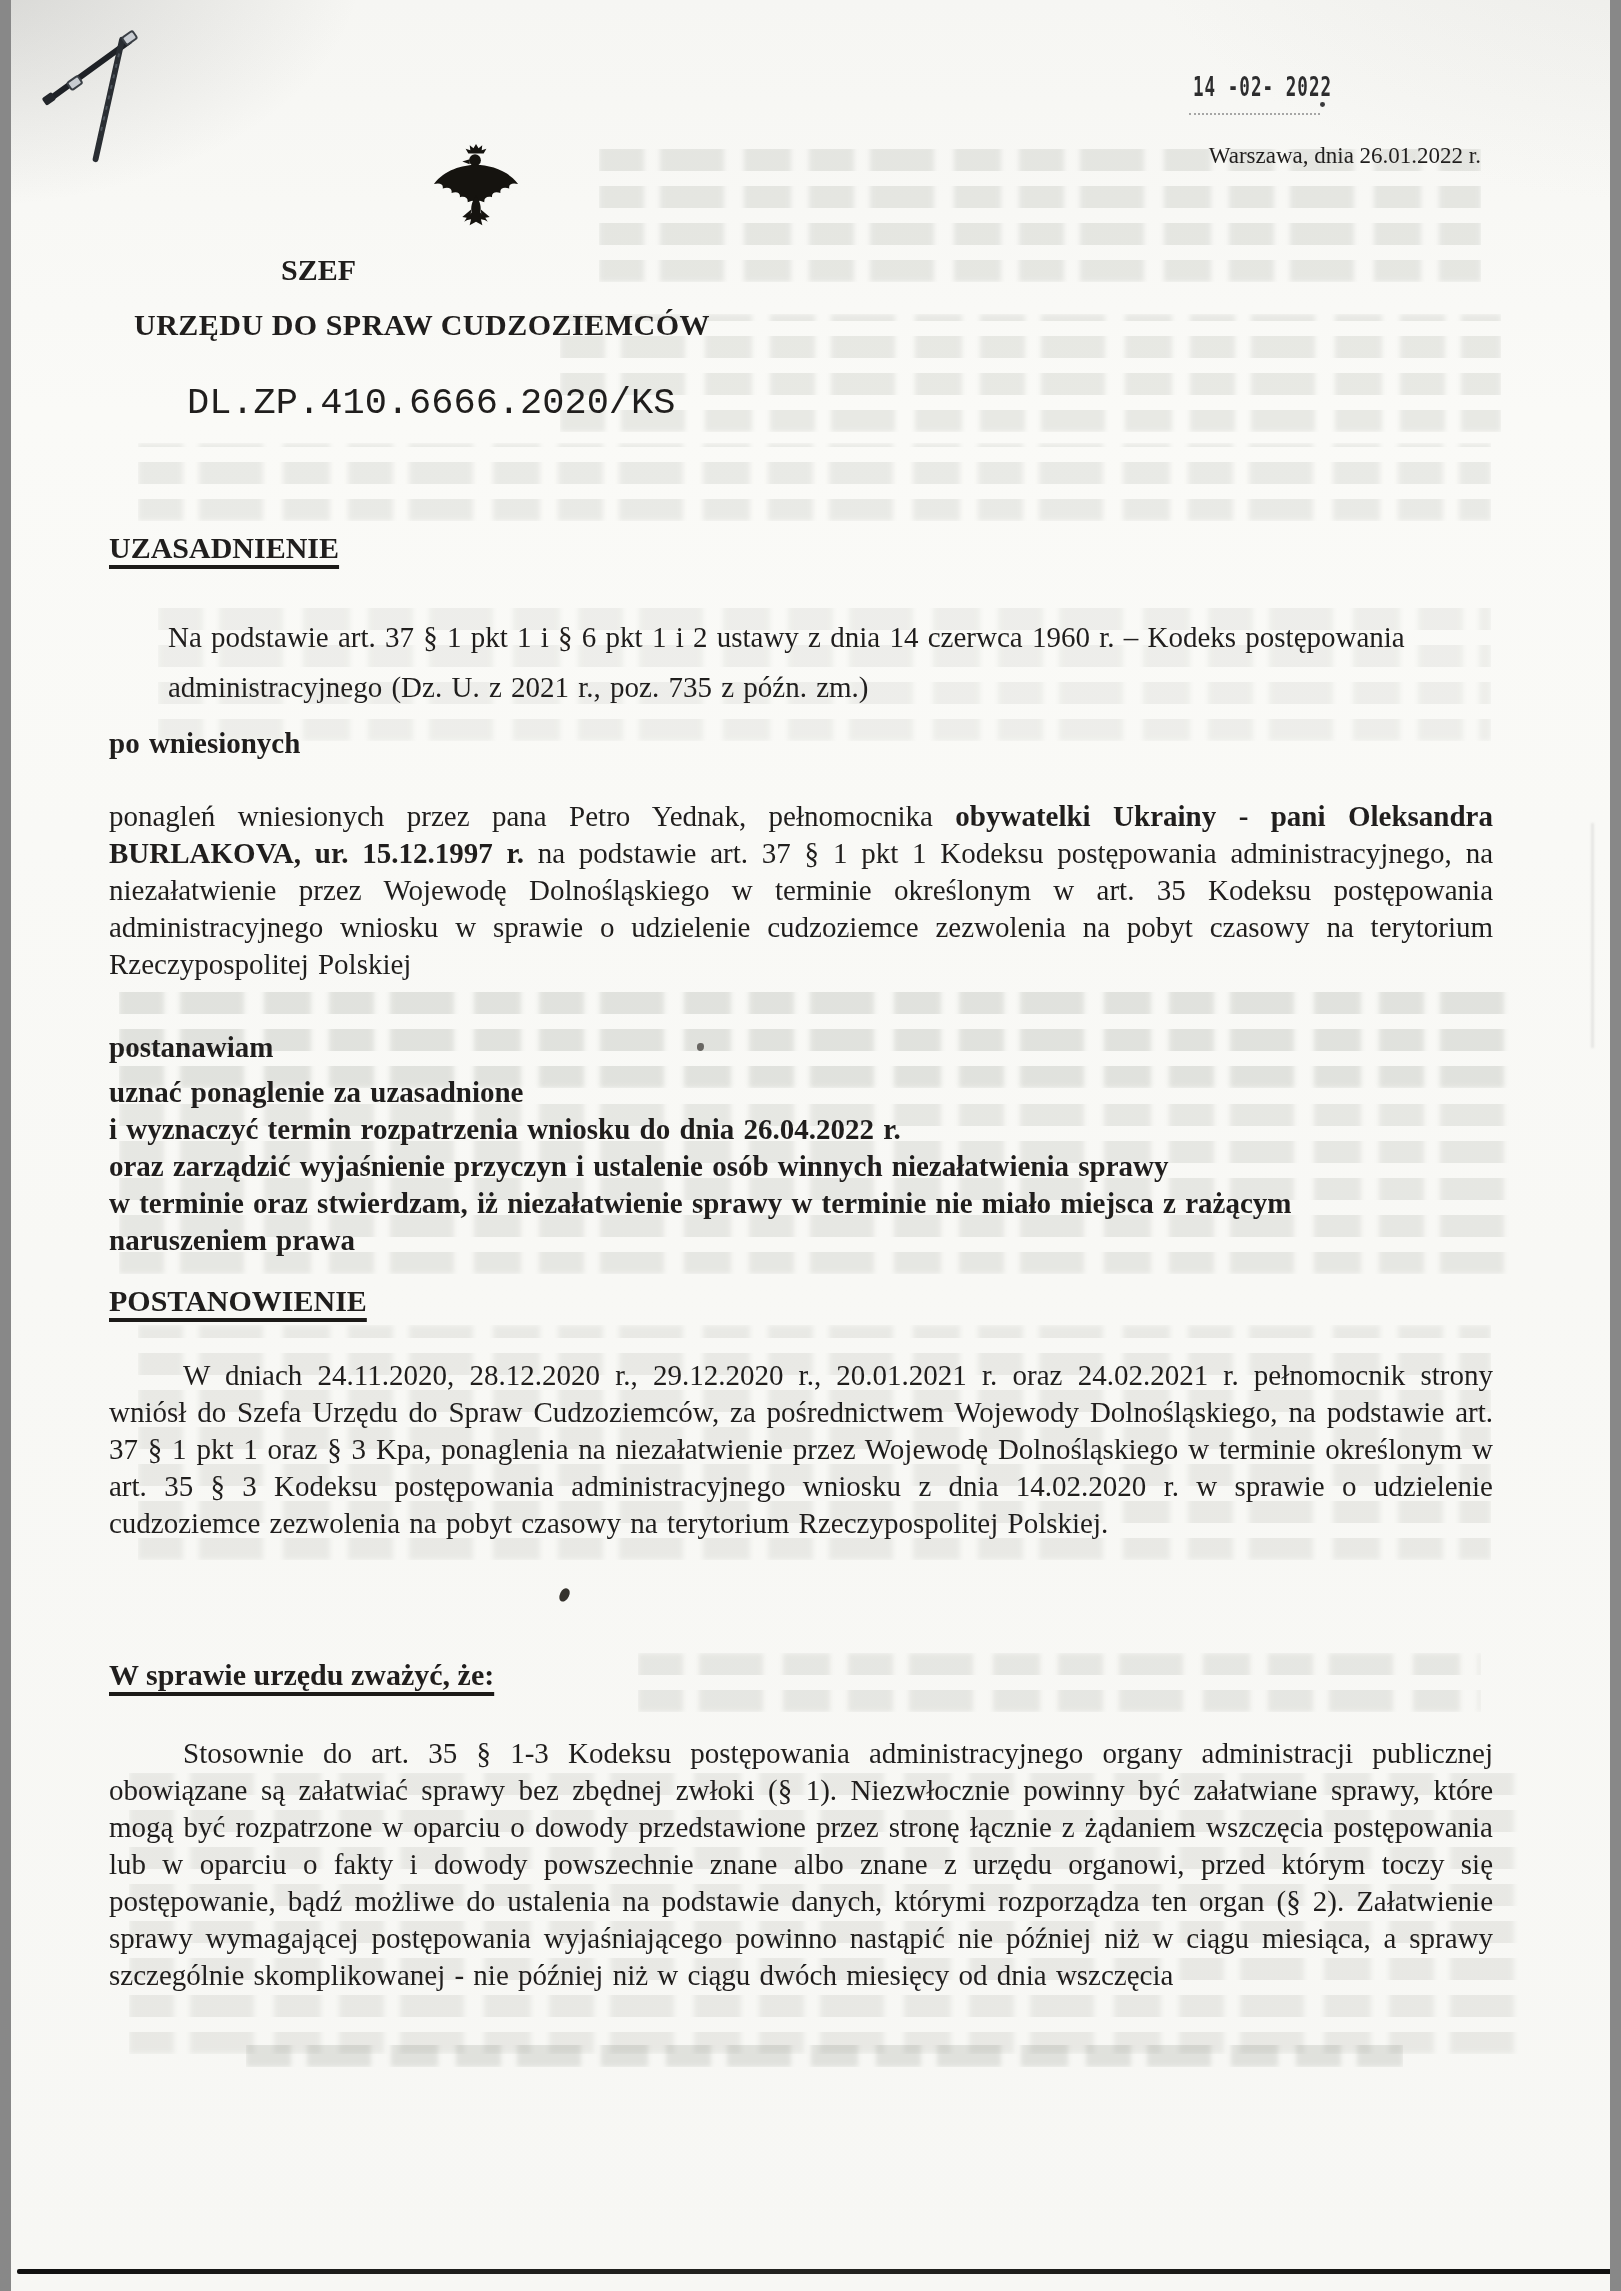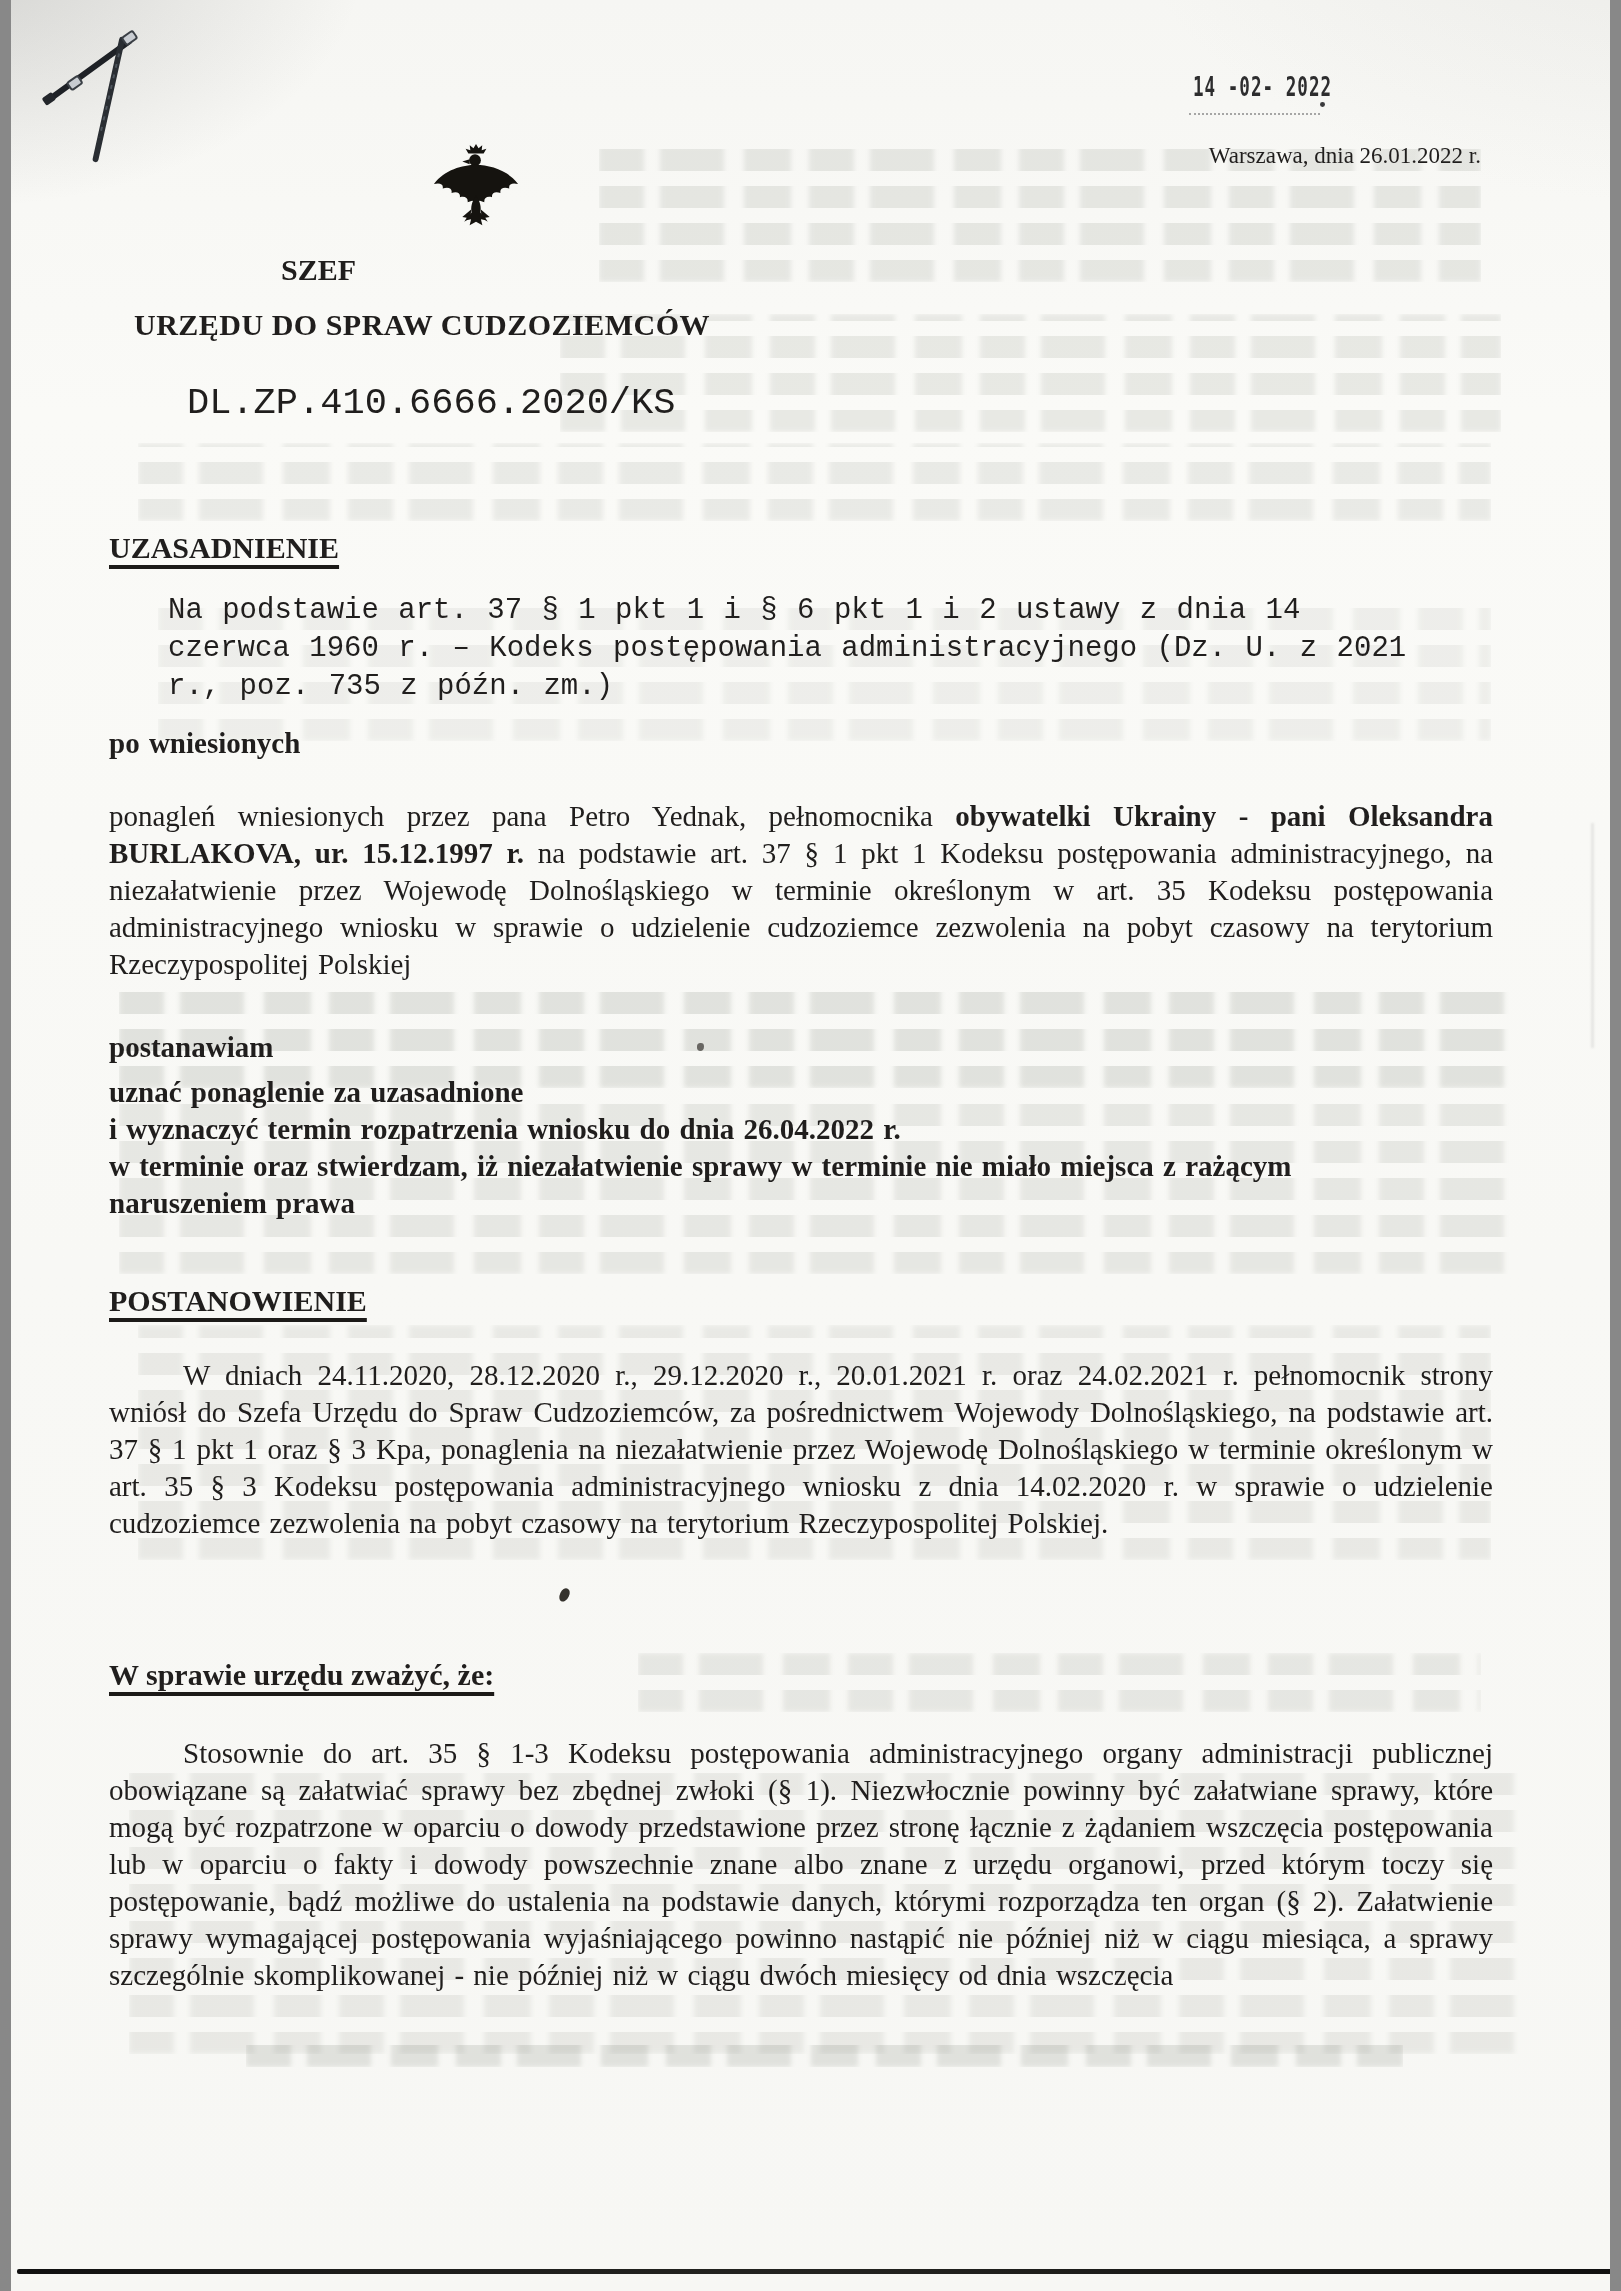--- a/index.html
+++ b/index.html
@@ -108,35 +108,36 @@
     </svg>
 
     <div class="abs center bold" style="left:270px;width:392px;top:253px;font-size:30px;">SZEF</div>
     <div class="abs center bold" style="left:123px;width:686px;top:308px;font-size:30px;letter-spacing:0.5px;">URZĘDU DO SPRAW CUDZOZIEMCÓW</div>
     <div class="abs center" style="left:176px;width:588px;top:382px;font-size:37px;font-family:Liberation Mono, monospace;">DL.ZP.410.6666.2020/KS</div>
 
     <div class="abs col center" style="top:531px;font-size:30px;">
       <span class="bold heading-underline">UZASADNIENIE</span>
     </div>
 
-    <div class="abs col center body-text" style="top:592px;line-height:38px;padding:0 59px;box-sizing:border-box;font-family:Liberation Mono, monospace;">
+    <div class="abs col center body-text" style="top:612px;line-height:50px;padding:0 59px;box-sizing:border-box;">
       <span>Na podstawie art. 37 § 1 pkt 1 i § 6 pkt 1 i 2 ustawy z dnia 14 czerwca 1960 r. – Kodeks postępowania administracyjnego (Dz. U. z 2021 r., poz. 735 z późn. zm.)</span>
     </div>
 
     <div class="abs col center bold body-text" style="top:725px;">po wniesionych</div>
 
     <div class="abs col just body-text" style="top:798px;">
       <span>ponagleń wniesionych przez pana Petro Yednak, pełnomocnika </span><span class="bold">obywatelki Ukrainy - pani Oleksandra BURLAKOVA, ur. 15.12.1997 r.</span><span> na podstawie art. 37 § 1 pkt 1 Kodeksu postępowania administracyjnego, na niezałatwienie przez Wojewodę Dolnośląskiego w terminie określonym w art. 35 Kodeksu postępowania administracyjnego wniosku w sprawie o udzielenie cudzoziemce zezwolenia na pobyt czasowy na terytorium Rzeczypospolitej Polskiej</span>
     </div>
 
     <div class="abs speck" style="left:686px;top:1043px;width:6.9px;height:7.8px;opacity:.7;"></div>
     <div class="abs col center bold body-text" style="top:1029px;">postanawiam</div>
     <div class="abs col center bold body-text" style="top:1074px;">
       <div>uznać ponaglenie za uzasadnione</div>
       <div>i wyznaczyć termin rozpatrzenia wniosku do dnia 26.04.2022 r.</div>
+      <div>oraz zarządzić wyjaśnienie przyczyn i ustalenie osób winnych niezałatwienia sprawy</div>
       <div>w terminie oraz stwierdzam, iż niezałatwienie sprawy w terminie nie miało miejsca z rażącym</div>
       <div>naruszeniem prawa</div>
     </div>
 
     <div class="abs col center" style="top:1284px;font-size:30px;">
       <span class="bold heading-underline">POSTANOWIENIE</span>
     </div>
 
     <div class="abs col just body-text" style="top:1357px;text-indent:74px;">W dniach 24.11.2020, 28.12.2020 r., 29.12.2020 r., 20.01.2021 r. oraz 24.02.2021 r. pełnomocnik strony wniósł do Szefa Urzędu do Spraw Cudzoziemców, za pośrednictwem Wojewody Dolnośląskiego, na podstawie art. 37 § 1 pkt 1 oraz § 3 Kpa, ponaglenia na niezałatwienie przez Wojewodę Dolnośląskiego w terminie określonym w art. 35 § 3 Kodeksu postępowania administracyjnego wniosku z dnia 14.02.2020 r. w sprawie o udzielenie cudzoziemce zezwolenia na pobyt czasowy na terytorium Rzeczypospolitej Polskiej.</div>
 

